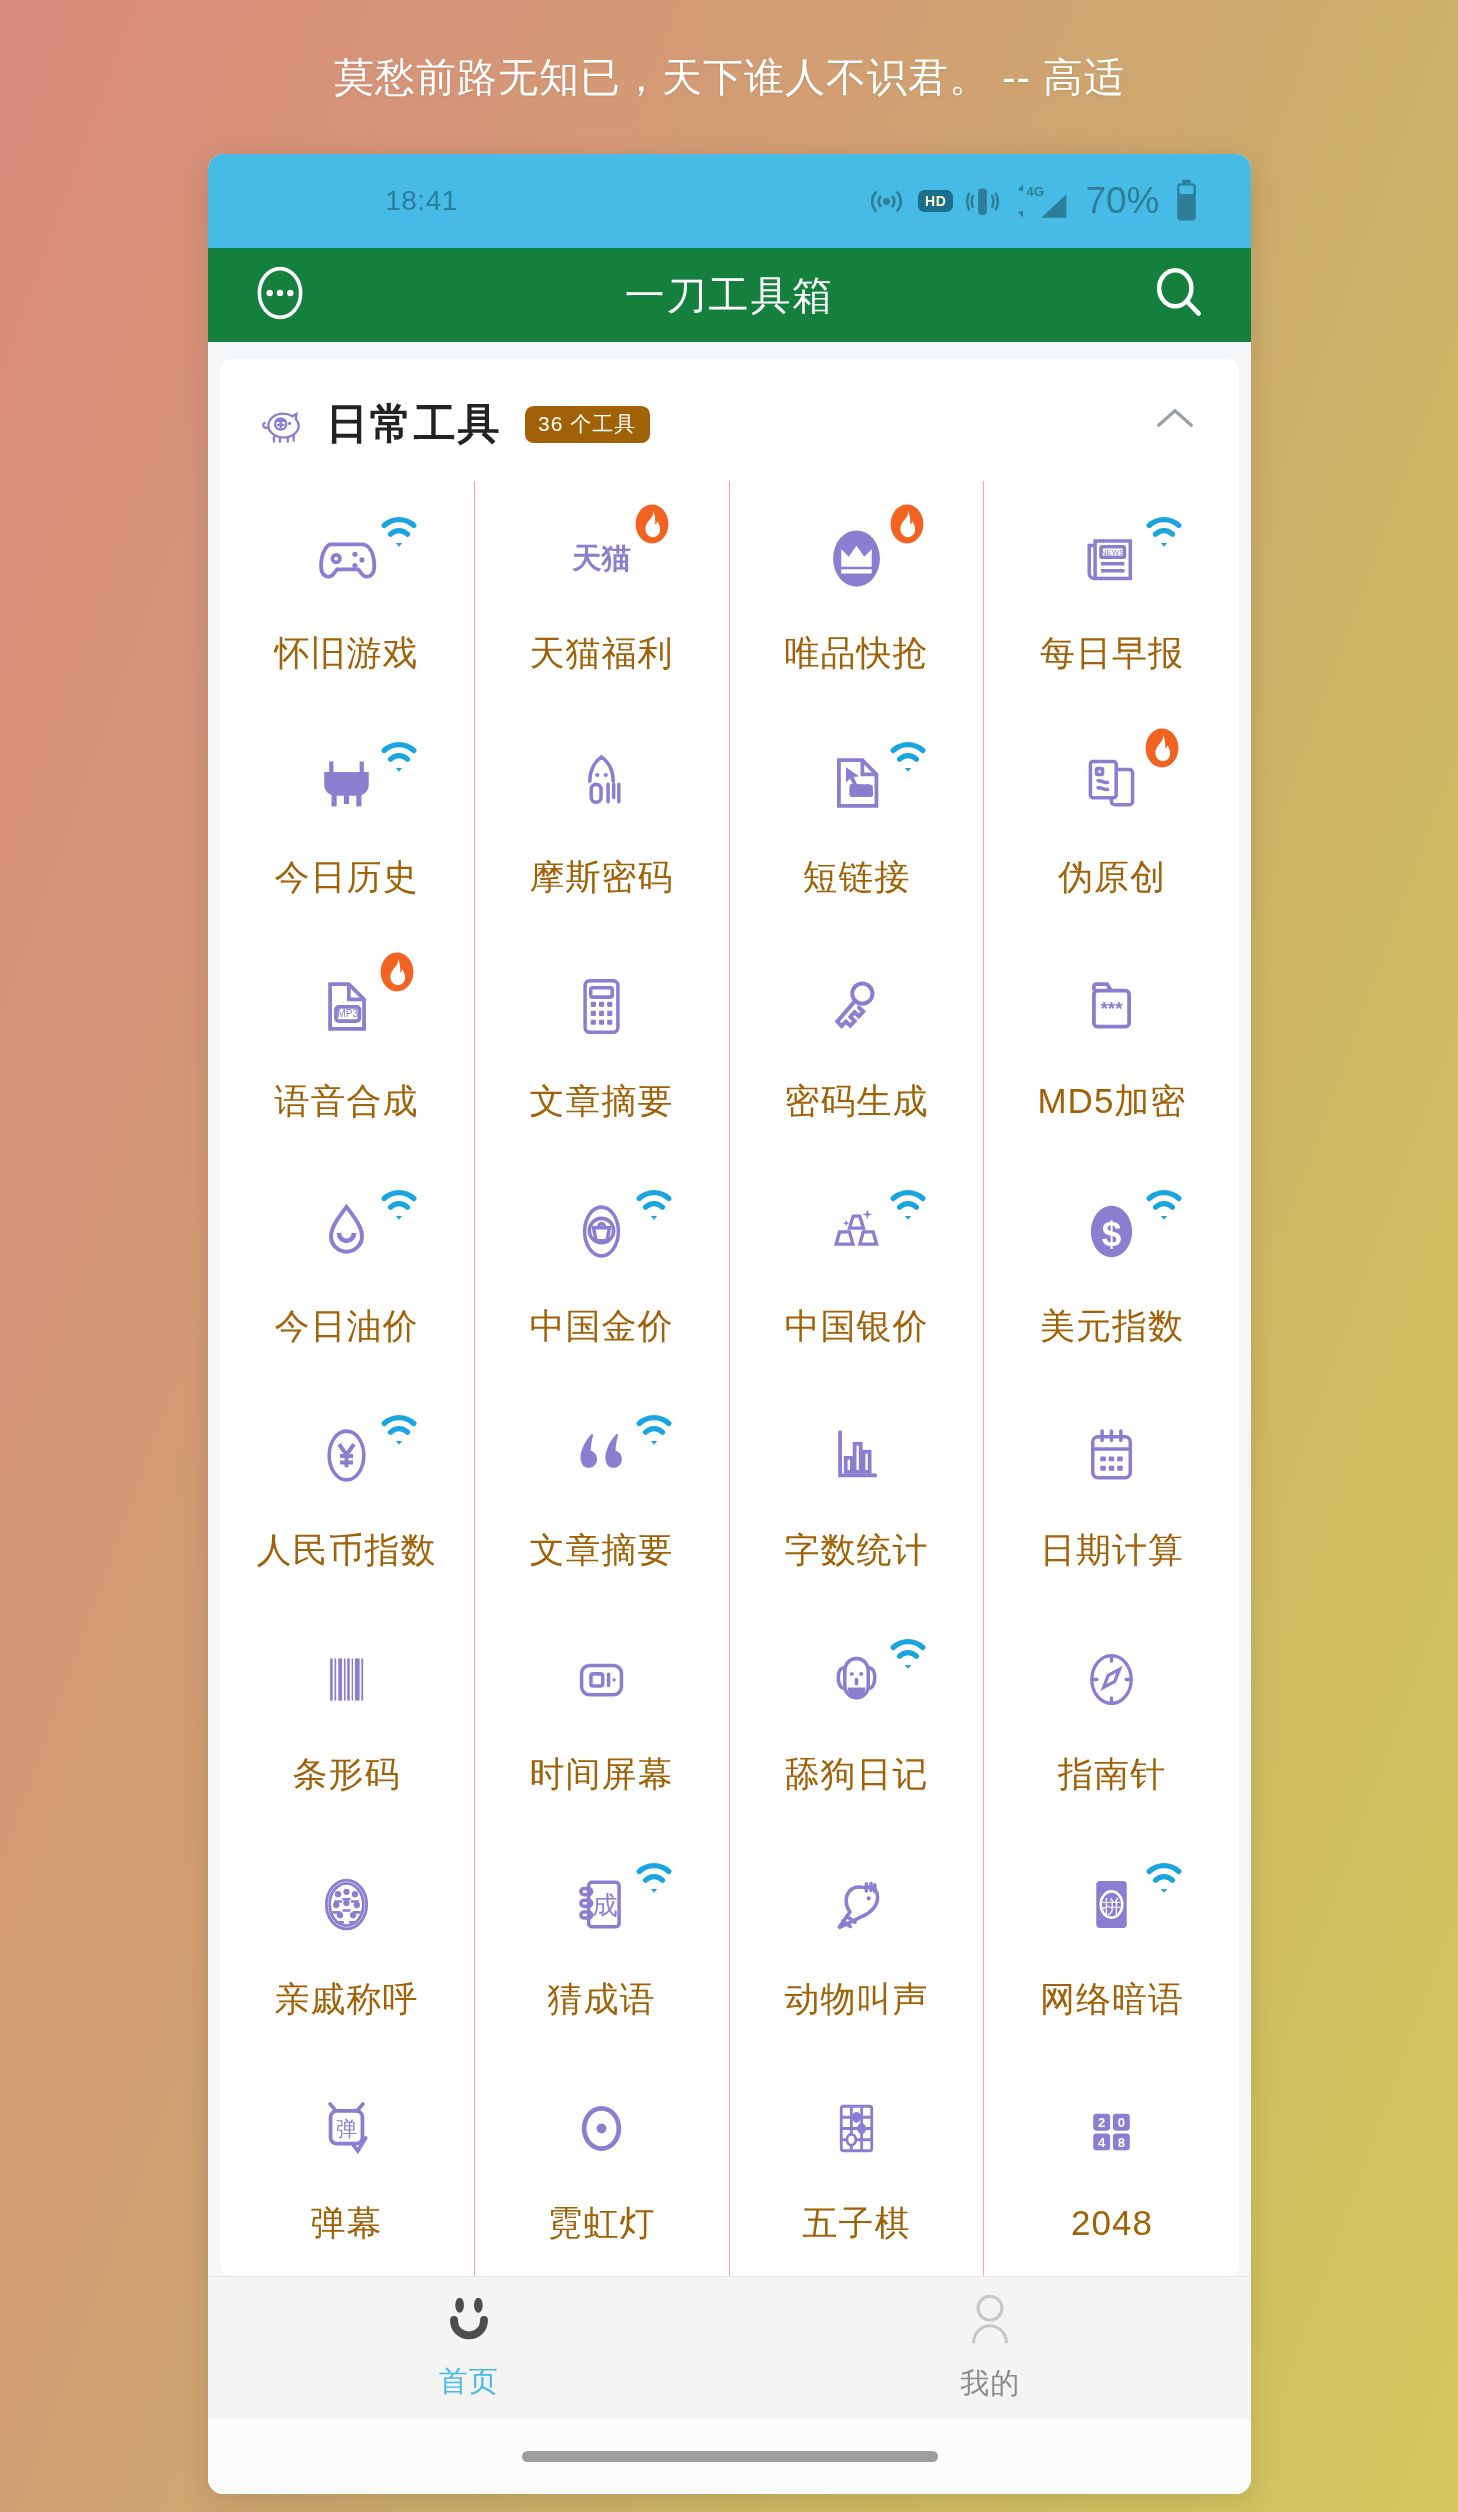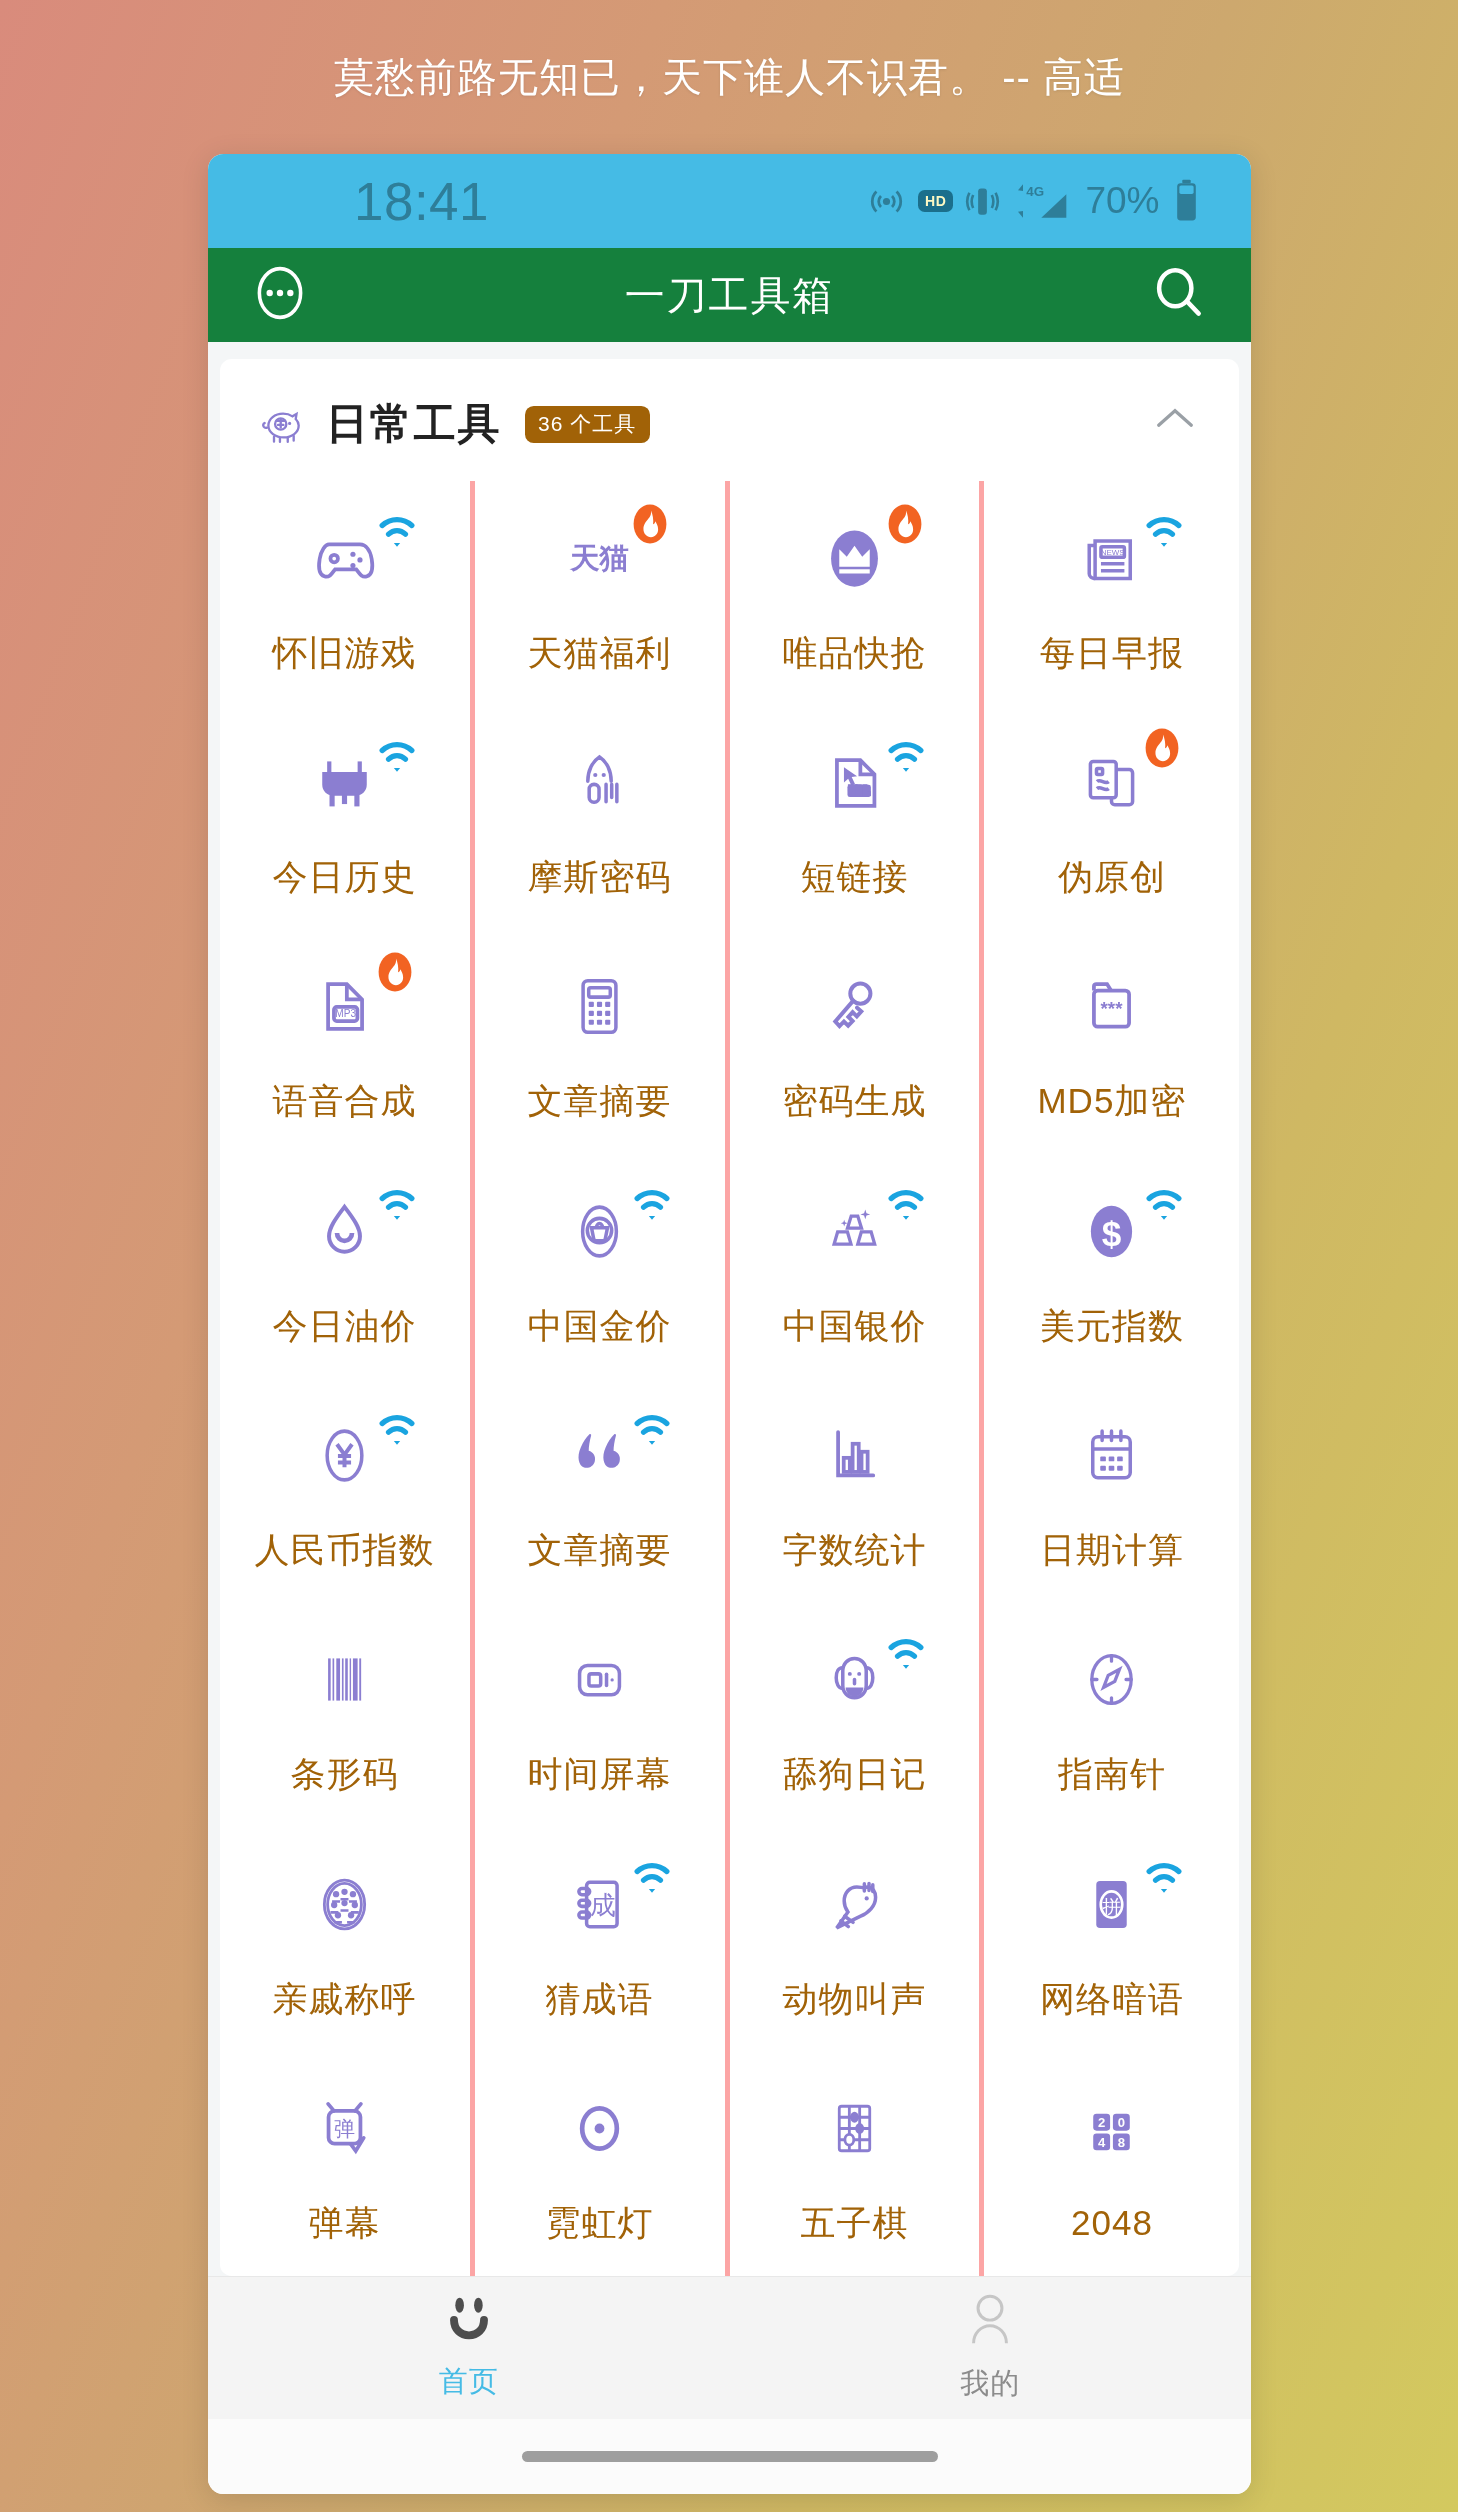--- a/index.html
+++ b/index.html
@@ -46,21 +46,21 @@
     background: #45bbe5;
     height: 94px;
     display: flex;
     align-items: center;
     padding: 0 58px;
     color: #22718c;
     flex: 0 0 auto;
     position: relative;
   }
   .sb-time {
-    font-size: 53px;
+    font-size: 28px;
     color: #2e7e99;
     letter-spacing: 0.5px;
     position: absolute;
     left: 50%;
     transform: translateX(-50%);
     margin-left: -308px;
   }
   .sb-right {
     position: absolute;
     right: 50px;
@@ -163,21 +163,21 @@
     grid-template-columns: repeat(4, 1fr);
     flex: 1 1 auto;
   }
   .tool {
     position: relative;
     display: flex;
     flex-direction: column;
     align-items: center;
     justify-content: center;
     padding: 19px 0 25px 0;
-    border-right: 5px solid #fca5a5;
+    border-right: 1px solid #fca5a5;
     min-height: 212px;
   }
   .tool:nth-child(4n) { border-right: none; }
   .tool-iconwrap {
     position: relative;
     width: 116px;
     height: 108px;
     display: flex;
     align-items: center;
     justify-content: center;

